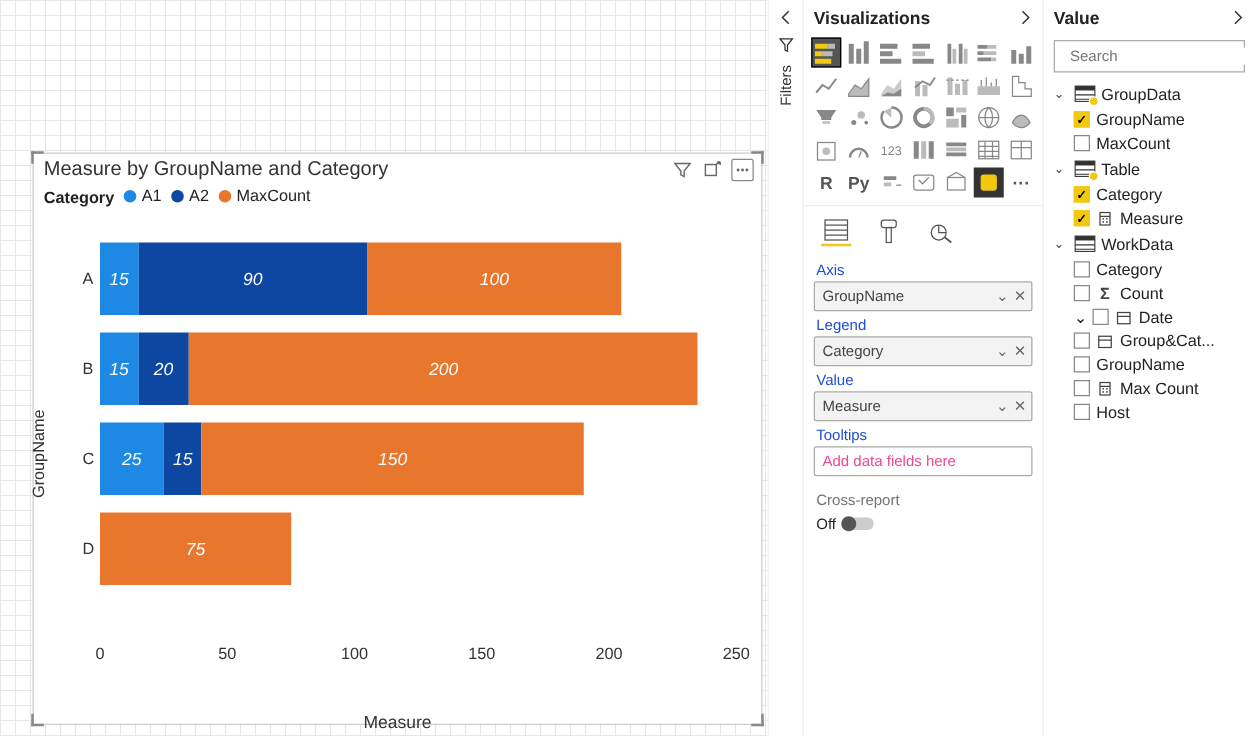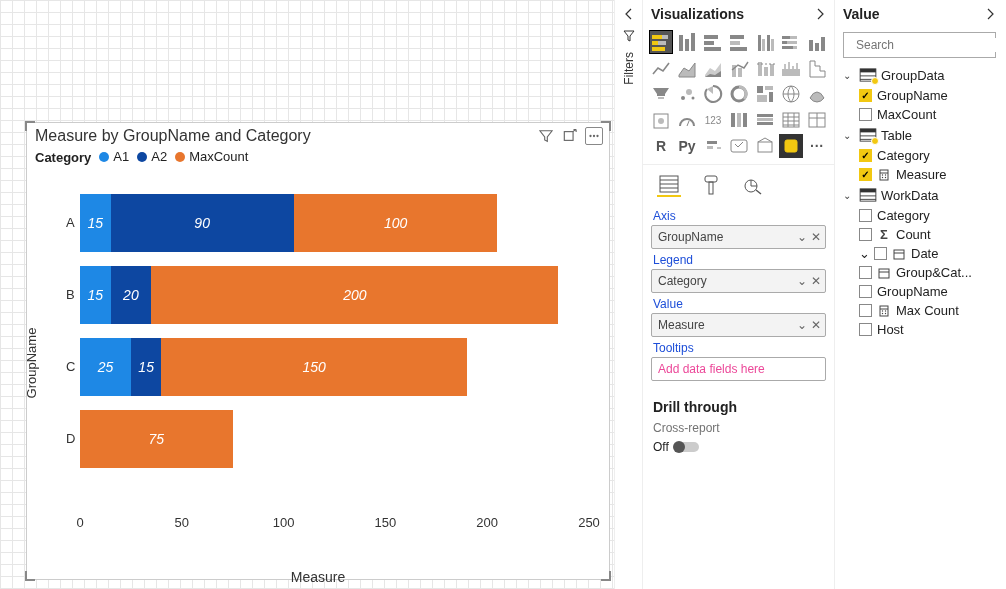--- a/index.html
+++ b/index.html
@@ -492,21 +492,20 @@
             <span>⌄</span>
             <span>✕</span>
           </span>
       </div>
       <div class="well-title">Tooltips</div>
       <div class="well empty">
         <span>Add data fields here</span>
       </div>
     </div>
     <div class="drill">
-      <div class="drill-title">Drill through</div>
       <div class="drill-sub">Cross-report</div>
       <div class="toggle">
         <span>Off</span>
           <span class="tswitch"></span>
       </div>
     </div>
   </div>
 
   <div class="panel fields-panel">
     <div class="panel-header">

